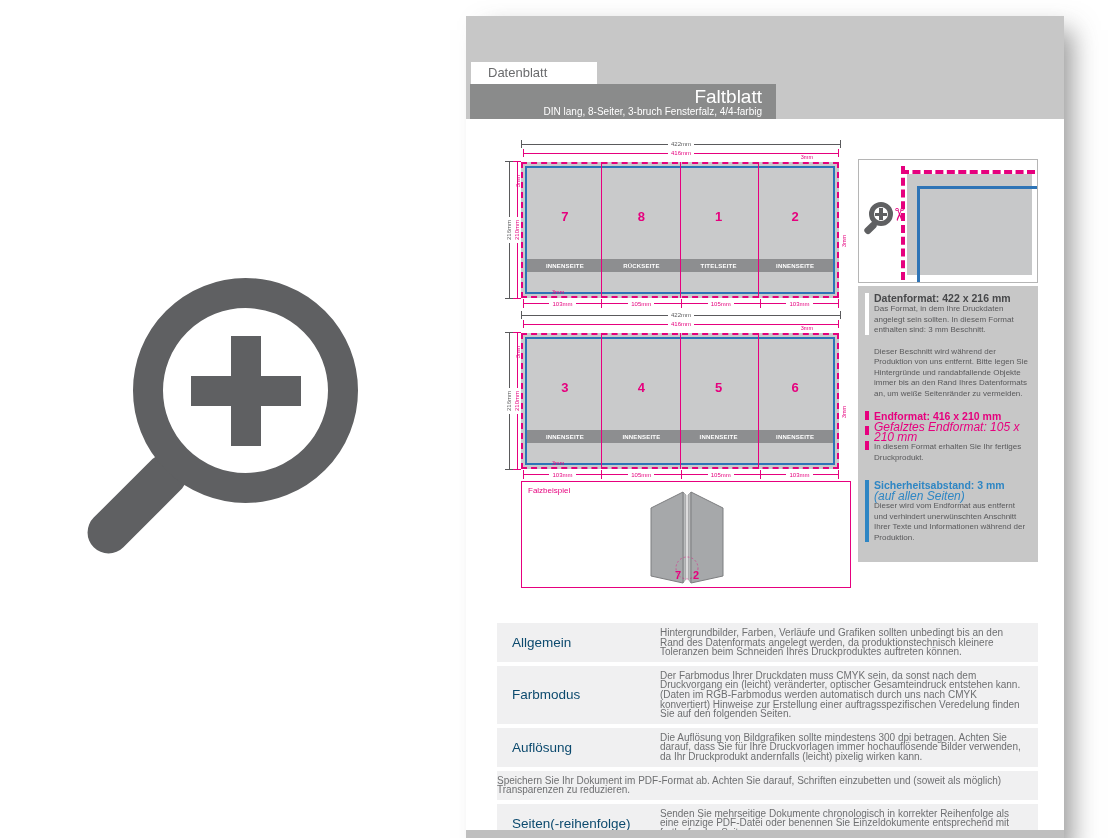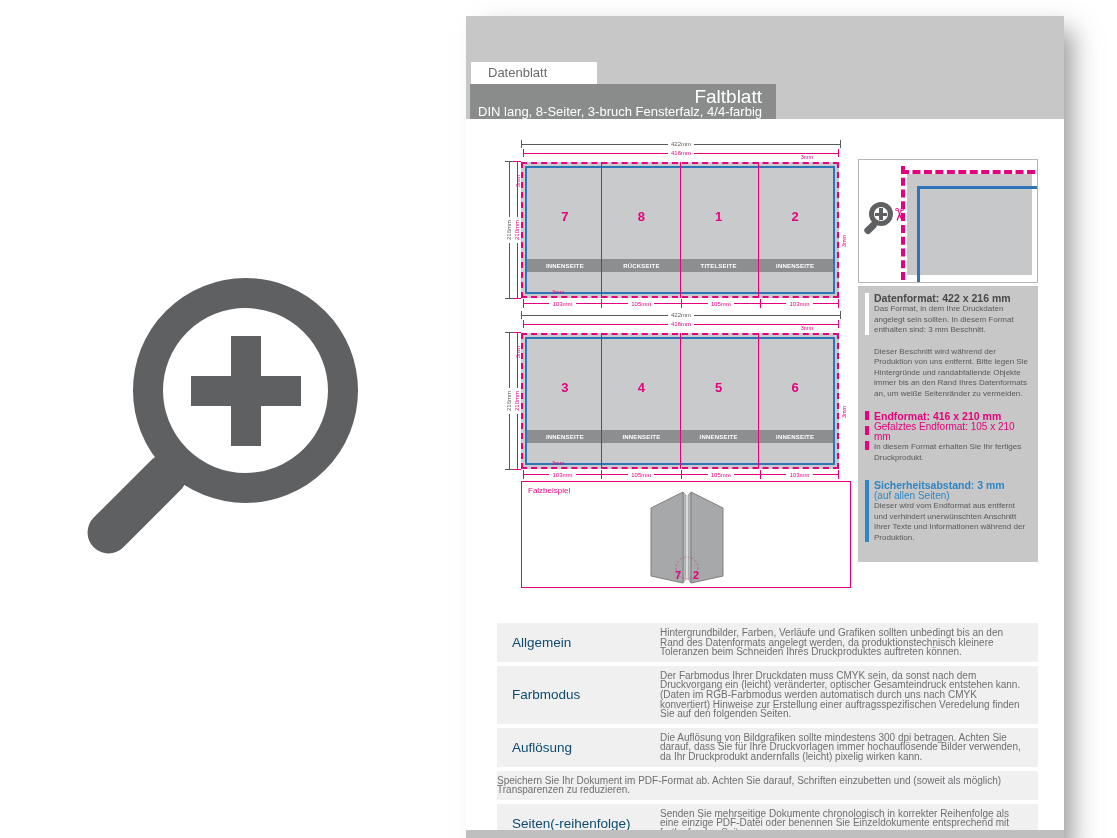--- a/index.html
+++ b/index.html
@@ -18,21 +18,21 @@
   
   .page{position:absolute;left:466px;top:16px;width:598px;height:838px;background:#ffffff;
         box-shadow:14px 8px 24px -6px rgba(70,70,70,.55);}
   .header-bg{position:absolute;left:0;top:0;width:598px;height:103px;background:#c7c7c7;}
   .tab{position:absolute;left:5px;top:46px;width:126px;height:22px;background:#ffffff;
        font-size:13px;color:#6a6b6d;line-height:22px;padding-left:17px;box-sizing:border-box;}
   .band{position:absolute;left:4px;top:68px;width:306px;height:35px;background:#8a8b8b;
         display:flex;flex-direction:column;align-items:flex-end;justify-content:center;
         padding-right:14px;box-sizing:border-box;}
   .band .title{color:#fff;font-size:19px;line-height:20px;}
-  .band .subtitle{color:#fff;font-size:13px;line-height:10px;}
+  .band .subtitle{color:#fff;font-size:10px;line-height:10px;}
 
   
   .diagram{position:absolute;left:38px;width:345px;height:175px;}
   .d1{top:120px;} .d2{top:291px;}
   .hmeasure{position:absolute;display:flex;align-items:center;height:8px;
             border-left:1px solid currentColor;border-right:1px solid currentColor;
             font-size:6px;line-height:6px;}
   .hmeasure i{flex:1;border-top:1px solid currentColor;height:0;}
   .hmeasure span{margin:0 3px;}
   .hm-dark{left:17px;width:318px;top:4px;color:#5a5a5c;}
@@ -91,21 +91,21 @@
                border:5px solid #5f6062;border-radius:50%;}
   .mag-s .bar-h{position:absolute;left:8px;top:10.5px;width:12px;height:3.5px;background:#5f6062;}
   .mag-s .bar-v{position:absolute;left:12.2px;top:6px;width:3.5px;height:12px;background:#5f6062;}
   .mag-s .handle{position:absolute;left:0px;top:19px;width:7px;height:14px;background:#5f6062;
                  border-radius:3px;transform:rotate(45deg);}
 
   .info-bg{position:absolute;left:392px;top:270px;width:180px;height:276px;background:#c7c7c7;
            box-sizing:border-box;padding:6px 10px 0 16px;}
   .iblock{position:relative;margin-bottom:11px;}
   .iblock .h{font-size:10.5px;font-weight:bold;line-height:12px;}
-  .iblock .s{font-size:10px;line-height:10px;}
+  .iblock .s{font-size:12px;line-height:10px;font-style:italic;}
   .iblock .b{font-size:8px;line-height:10.5px;color:#59595b;}
   .ib-daten .h{color:#47484a;}
   .ib-daten::before{content:'';position:absolute;left:-9px;top:1px;height:42px;width:4px;background:#ffffff;}
   .ib-end .h,.ib-end .s{color:#e6007e;}
   .ib-end::before{content:'';position:absolute;left:-9px;top:1px;height:44px;width:4px;
       background:repeating-linear-gradient(#e6007e 0 9px,transparent 9px 15px);}
   .ib-sich .h,.ib-sich .s{color:#2e86c4;}
   .ib-sich::before{content:'';position:absolute;left:-9px;top:1px;bottom:1px;width:4px;background:#2e86c4;}
 
   

